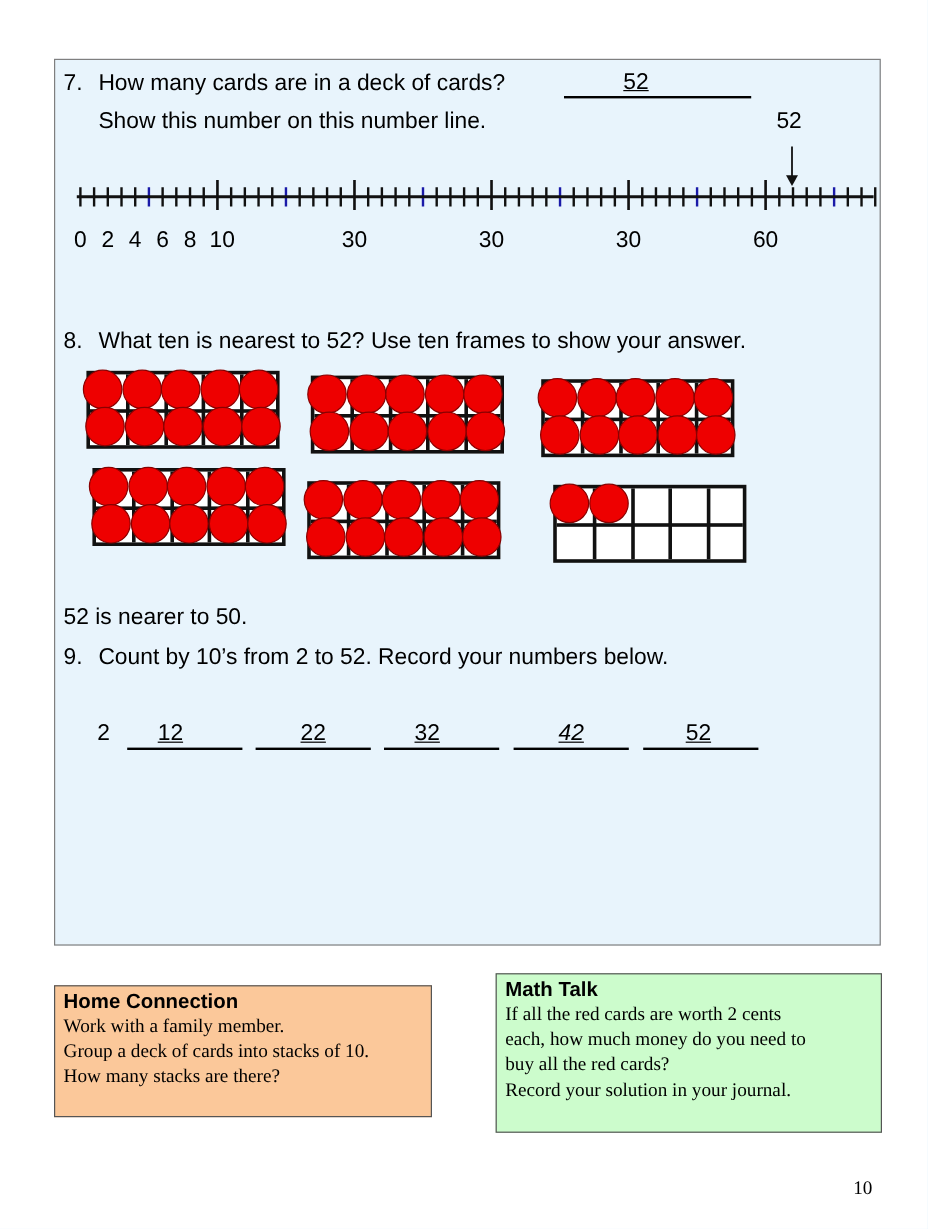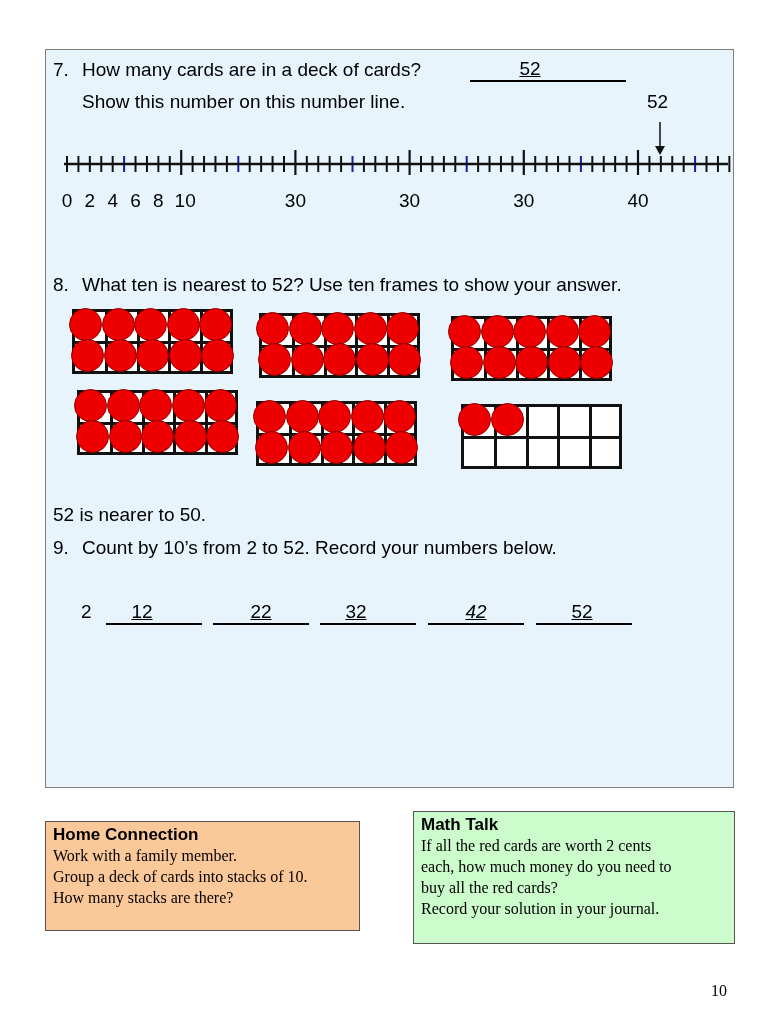--- a/index.html
+++ b/index.html
@@ -104,21 +104,21 @@
 <div id="nl-labels">
     <div class="ticklbl" style="left: 67px; top: 190px;">0</div>
     <div class="ticklbl" style="left: 89.84px; top: 190px;">2</div>
     <div class="ticklbl" style="left: 112.68px; top: 190px;">4</div>
     <div class="ticklbl" style="left: 135.52px; top: 190px;">6</div>
     <div class="ticklbl" style="left: 158.36px; top: 190px;">8</div>
     <div class="ticklbl" style="left: 185.2px; top: 190px;">10</div>
     <div class="ticklbl" style="left: 295.4px; top: 190px;">30</div>
     <div class="ticklbl" style="left: 409.6px; top: 190px;">30</div>
     <div class="ticklbl" style="left: 523.8px; top: 190px;">30</div>
-    <div class="ticklbl" style="left: 638px; top: 190px;">40</div>
+    <div class="ticklbl" style="left: 638px; top: 190px;">60</div>
   </div>
 
 <div class="abs q" style="left:53px; top:274px;">8.</div>
 <div class="abs q" style="left:82px; top:274px;">What ten is nearest to 52? Use ten frames to show your answer.</div>
 
 <div id="frames">
     <div class="frame" style="left: 72px; top: 309px;">
       <div class="vline" style="left: 30.1px;"></div>
       <div class="vline" style="left: 61.7px;"></div>
       <div class="vline" style="left: 93.3px;"></div>

